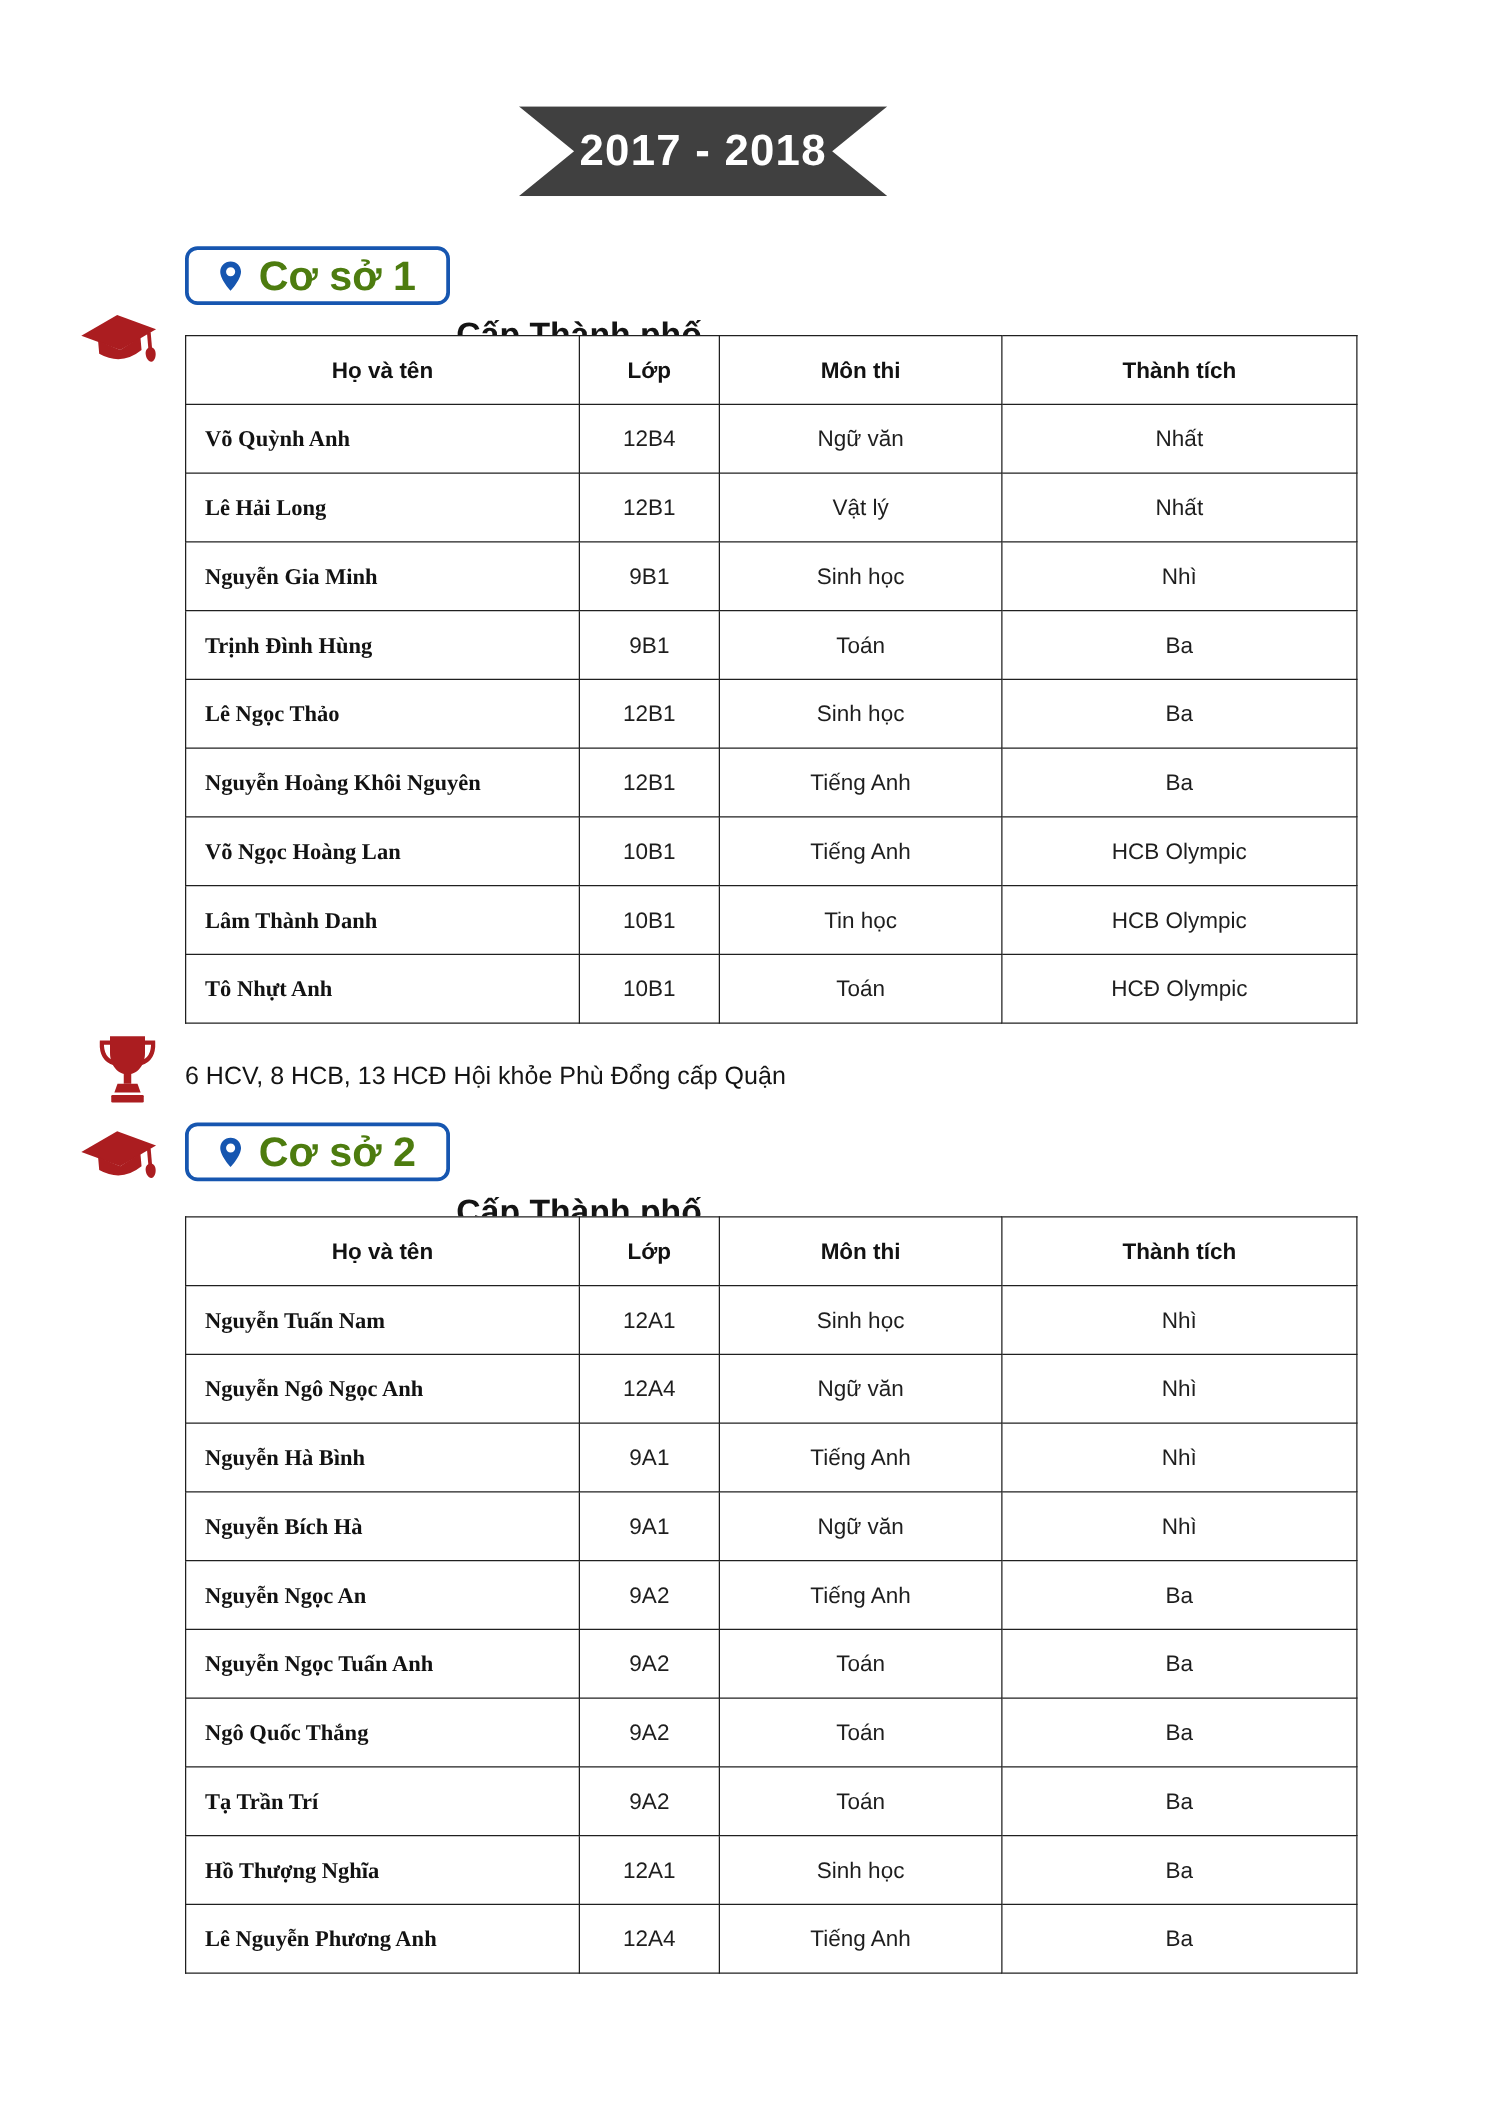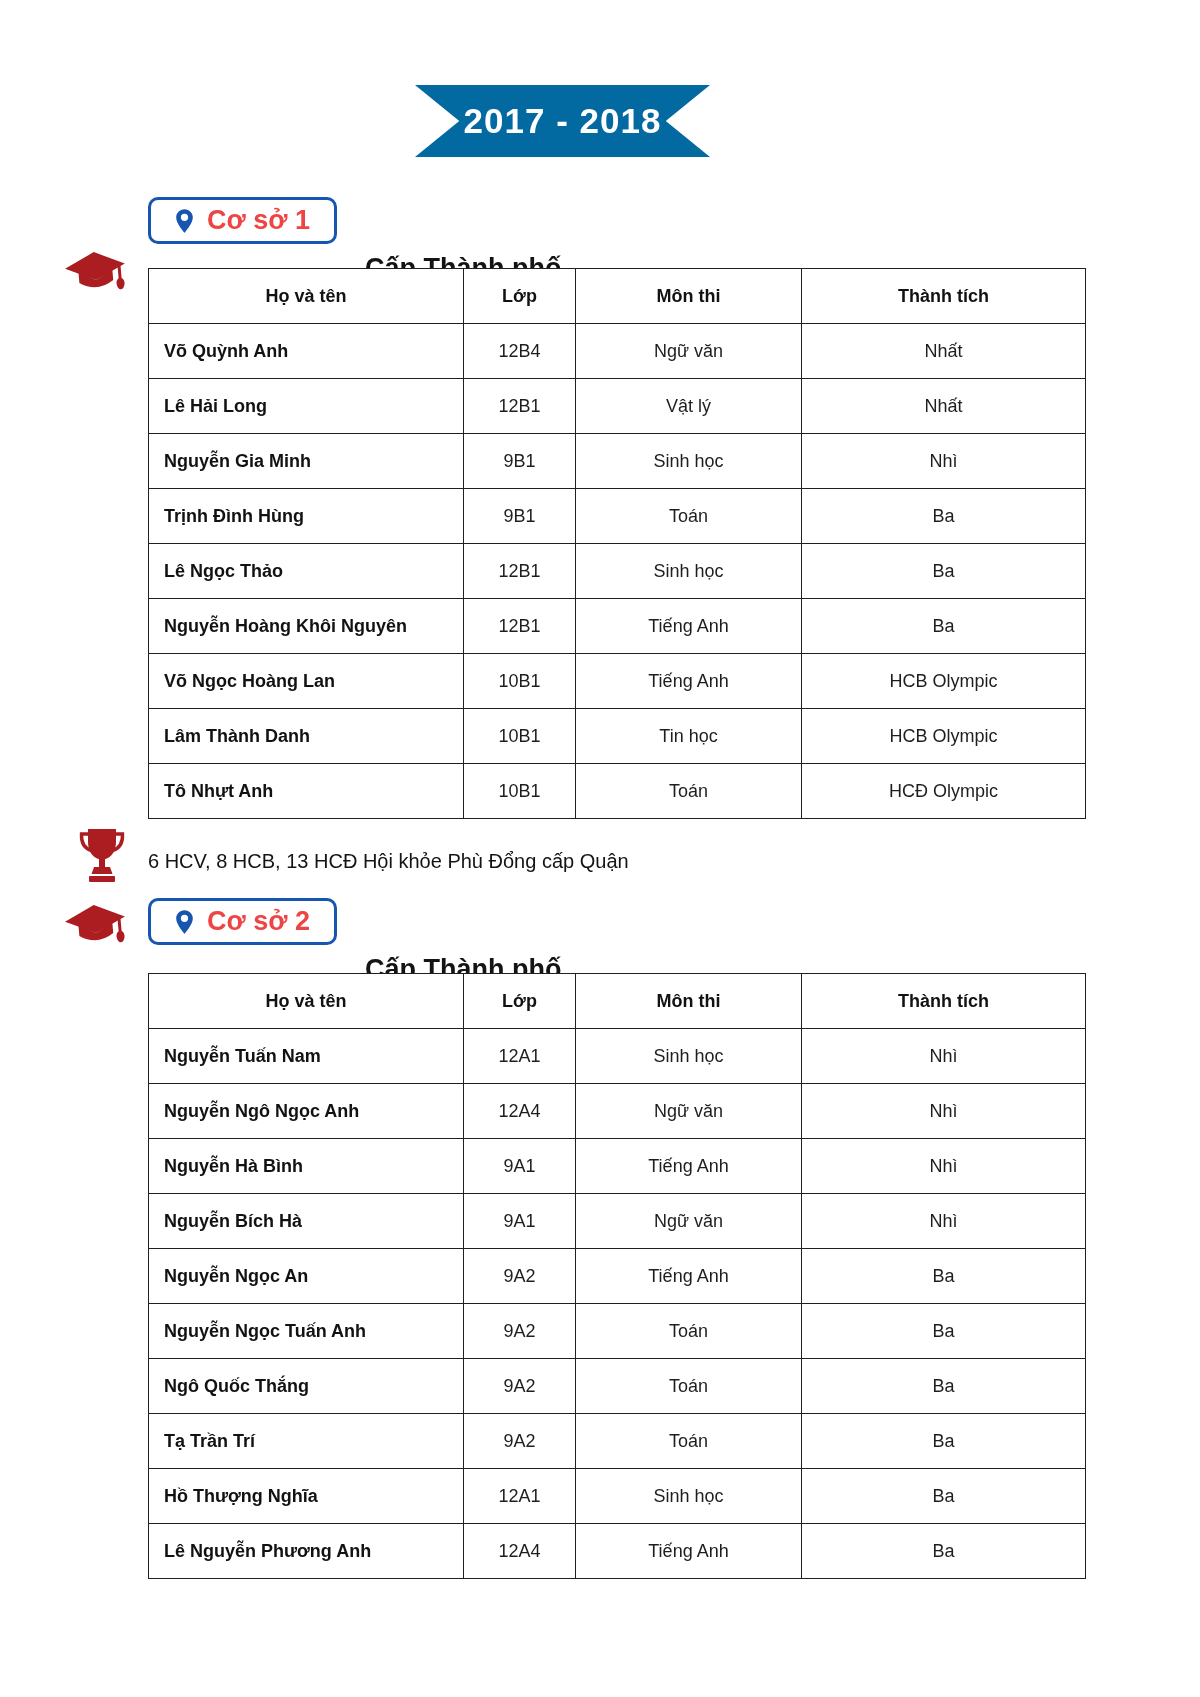--- a/index.html
+++ b/index.html
@@ -3,33 +3,33 @@
 <meta charset="utf-8">
 <style>
   html,body{margin:0;padding:0;background:#ffffff;}
   .page{
     position:relative;width:1200px;height:1697px;background:#ffffff;
     font-family:"Liberation Sans","DejaVu Sans",sans-serif;overflow:hidden;
   }
   
   .ribbon{
     position:absolute;left:415px;top:85px;width:295px;height:72px;
-    background:#0369a1;
+    background:#404040;
     clip-path:polygon(0 0,100% 0,85% 50%,100% 100%,0 100%,15% 50%);
     display:flex;align-items:center;justify-content:center;
   }
   .ribbon span{color:#ffffff;font-weight:bold;font-size:35px;letter-spacing:1px;}
 
   
   .badge{
     position:absolute;left:148px;height:47px;box-sizing:border-box;
     border:3px solid #1656b0;border-radius:10px;background:#ffffff;
     display:inline-flex;align-items:center;gap:13px;padding:0 24px;
   }
-  .badge .label{color:#ef4444;font-weight:bold;font-size:27px;white-space:nowrap;}
+  .badge .label{color:#4d7c0f;font-weight:bold;font-size:33px;white-space:nowrap;}
   .badge-1{top:197px;}
   .badge-2{top:898px;}
 
   .level-heading{
     position:absolute;left:365px;height:47px;display:flex;align-items:center;
     font-size:27px;font-weight:bold;color:#141414;white-space:nowrap;margin-top:48px;
   }
   .heading-1{top:197px;}
   .heading-2{top:898px;}
 
@@ -45,21 +45,21 @@
   }
   .table-1{top:268px;}
   .table-2{top:973px;}
   table.results th,table.results td{
     border:1.5px solid #202020;height:54px;padding:0;
     font-size:18px;color:#1e1e1e;text-align:center;vertical-align:middle;
     overflow:hidden;white-space:nowrap;
   }
   table.results th{font-weight:bold;color:#121212;margin-top:36px;}
   table.results td:first-child{
-    text-align:left;padding-left:15px;font-weight:bold;color:#121212;
+    text-align:left;padding-left:15px;font-weight:bold;color:#121212;font-family:Liberation Serif, serif;
   }
 
   
   .summary{
     position:absolute;left:148px;top:845px;height:32px;
     display:flex;align-items:center;
     font-size:20px;font-weight:normal;color:#141414;white-space:nowrap;
   }
 </style>
 </head>

